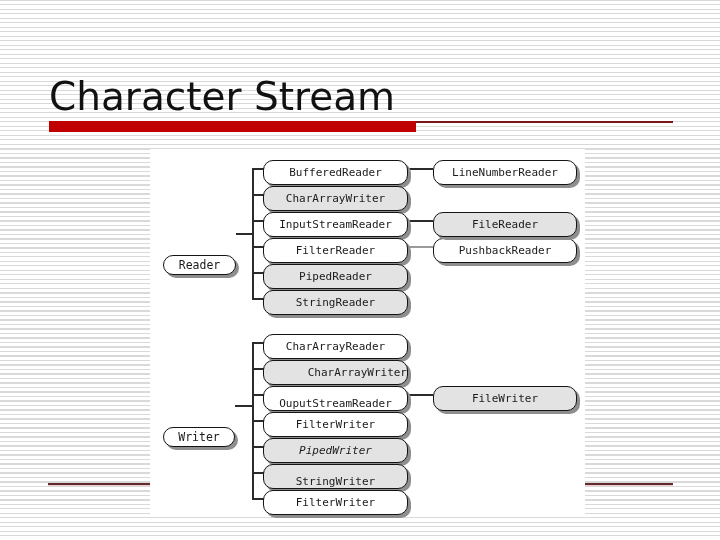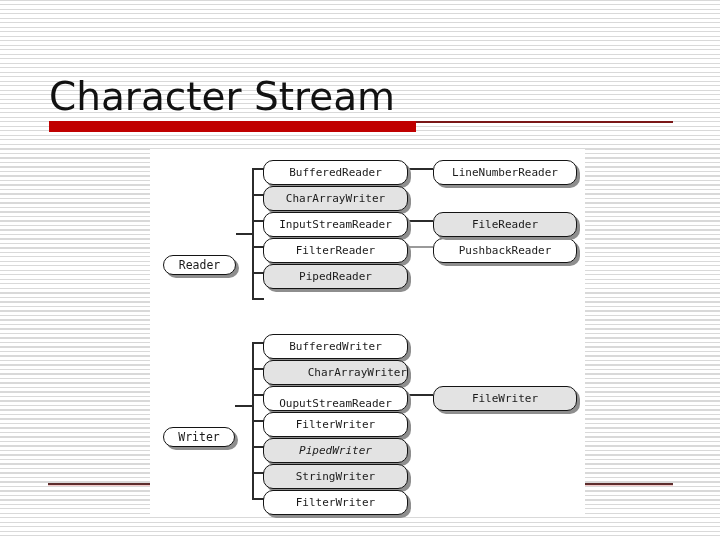--- a/index.html
+++ b/index.html
@@ -80,49 +80,52 @@
   </div>
   <div class="box child" style="top:212px;">
     <span>InputStreamReader</span>
   </div>
   <div class="box child" style="top:238px;">
     <span>FilterReader</span>
   </div>
   <div class="box child gray" style="top:264px;">
     <span>PipedReader</span>
   </div>
+  <div class="box child gray" style="top:290px;">
+    <span>StringReader</span>
+  </div>
   <div class="box grand" style="top:160px;">
     <span>LineNumberReader</span>
   </div>
   <div class="box grand" style="top:238px;">
     <span>PushbackReader</span>
   </div>
   <div class="box grand gray" style="top:212px;">
     <span>FileReader</span>
   </div>
 
   <div class="box root" style="left:163px; top:396px; width:72px;text-align:center;">
     <span>Writer</span>
   </div>
   <div class="box child" style="top:334px;">
-    <span>BufferedWriter</span>
+    <span>CharArrayReader</span>
   </div>
   <div class="box child gray" style="top:360px;justify-content:flex-end;">
     <span>CharArrayWriter</span>
   </div>
   <div class="box child" style="top:386px;align-items:flex-end;">
     <span>OuputStreamReader</span>
   </div>
   <div class="box child" style="top:412px;">
     <span>FilterWriter</span>
   </div>
   <div class="box child gray" style="top:438px;font-style:italic;">
     <span>PipedWriter</span>
   </div>
-  <div class="box child gray" style="top:464px;">
+  <div class="box child gray" style="top:464px;align-items:flex-end;">
     <span>StringWriter</span>
   </div>
   <div class="box child" style="top:490px;">
     <span>FilterWriter</span>
   </div>
   <div class="box grand gray" style="top:386px;">
     <span>FileWriter</span>
   </div>
 
 </div>

